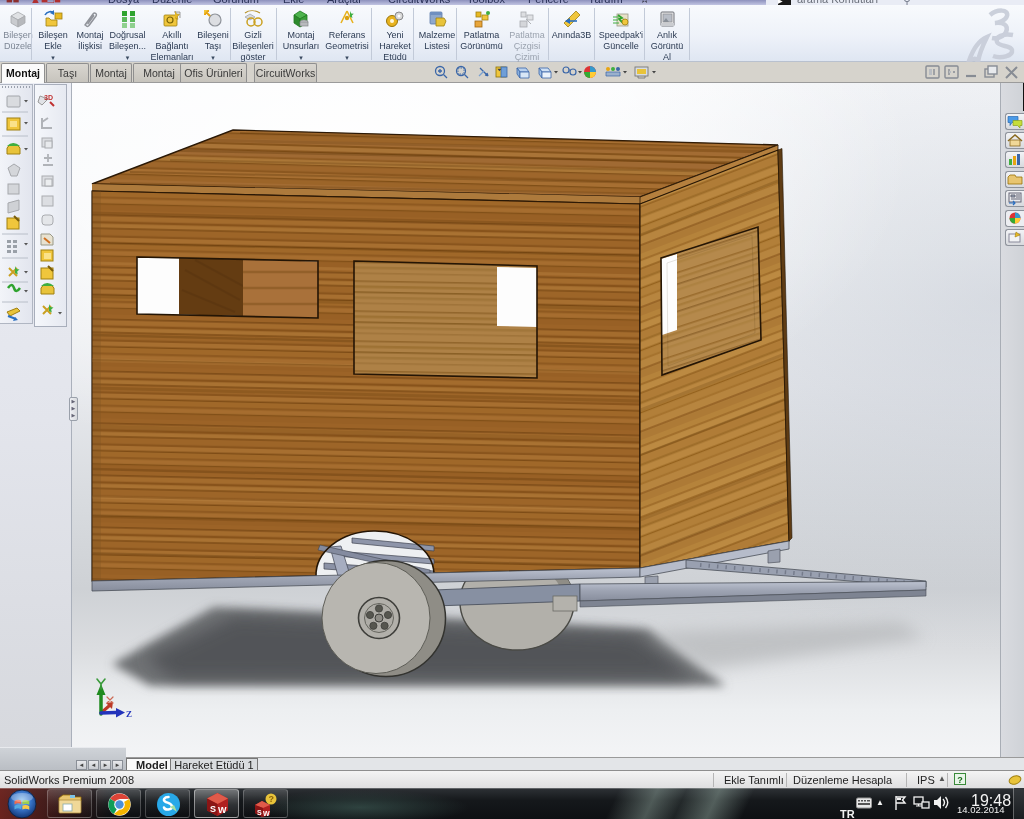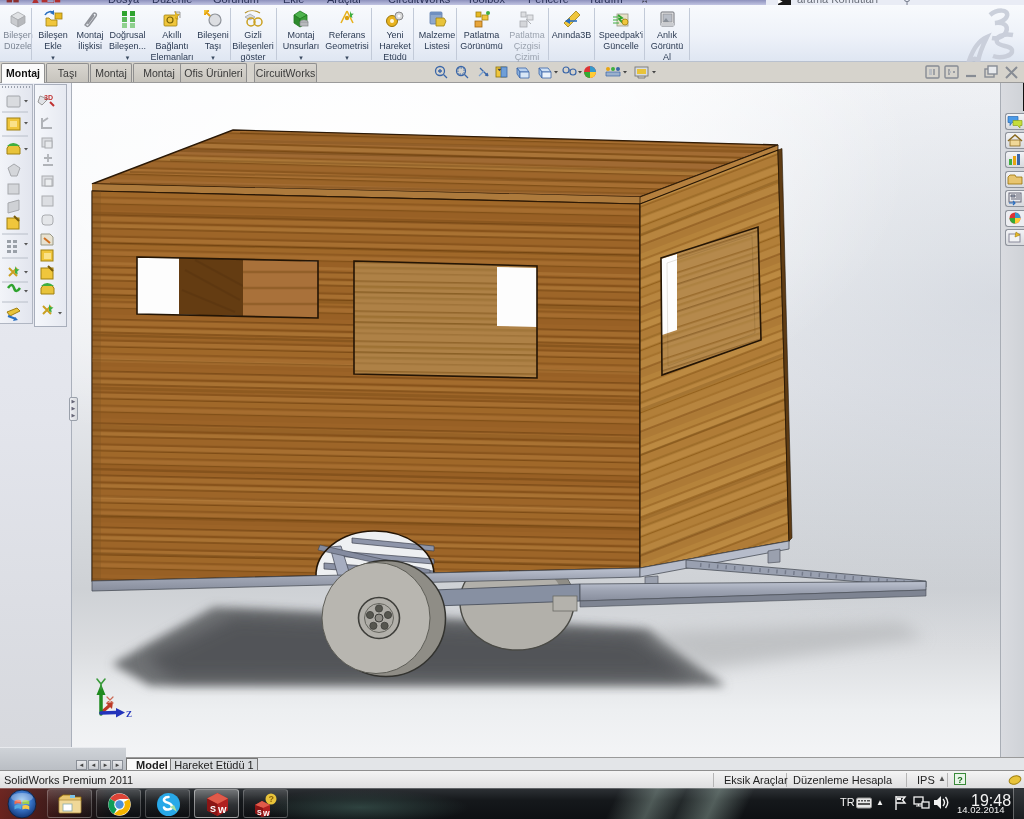--- a/index.html
+++ b/index.html
@@ -618,26 +618,26 @@
   <div id="bottabs" class="abs">
     <div class="blk"></div>
     <div class="navb" style="left:76px;">◄</div>
     <div class="navb" style="left:88px;">◄</div>
     <div class="navb" style="left:100px;">►</div>
     <div class="navb" style="left:112px;">►</div>
     <div class="mtab active" style="left:126px;width:52px;">Model</div>
     <div class="mtab" style="left:170px;width:88px;">Hareket Etüdü 1</div>
   </div>
   <div id="statusbar" class="abs">
-    <div class="st" style="left:4px;">SolidWorks Premium 2011</div>
+    <div class="st" style="left:4px;">SolidWorks Premium 2008</div>
     <div style="position:absolute;left:713px;top:2px;width:1px;height:14px;background:#b5b5b5;"></div>
     <div style="position:absolute;left:786px;top:2px;width:1px;height:14px;background:#b5b5b5;"></div>
     <div style="position:absolute;left:906px;top:2px;width:1px;height:14px;background:#b5b5b5;"></div>
     <div style="position:absolute;left:947px;top:2px;width:1px;height:14px;background:#b5b5b5;"></div>
-    <div class="st" style="left:724px;">Eksik Araçlar</div>
+    <div class="st" style="left:724px;">Ekle Tanımlı</div>
     <div class="st" style="left:793px;">Düzenleme Hesapla</div>
     <div class="st" style="left:917px;">IPS</div>
     <div class="st" style="left:938px;font-size:8px;color:#555;">▲</div>
     <div class="st" style="left:954px;top:2px;width:12px;height:12px;background:#e8f5e8;border:1px solid #3a8a3a;color:#1a6a1a;font-size:9px;font-weight:bold;text-align:center;line-height:12px;">?</div>
     <svg class="st" style="left:1008px;top:3px;" width="14" height="12" viewBox="0 0 14 12">
         <ellipse cx="7" cy="6" rx="6" ry="4" fill="#e8c33a" stroke="#a08010" transform="rotate(-20 7 6)"></ellipse>
       </svg>
   </div>
   <div id="taskbar" class="abs">
     <div style="position:absolute;left:0;top:0;width:110px;height:31px;background:linear-gradient(90deg,rgba(122,38,32,0.85),rgba(90,30,26,0.5) 55%,rgba(60,22,20,0) 100%);"></div>
@@ -696,21 +696,21 @@
         </svg></div>
     <div class="tbapp" style="left:243px;"><svg style="margin:3px 0 0 8px;" width="28" height="25" viewBox="0 0 28 25">
           <polygon points="10,8 18,12 18,22 10,24 3,20 3,12" fill="#b02020"></polygon>
           <polygon points="10,8 18,12 11,15 3,12" fill="#e05a4a"></polygon>
           <polygon points="3,12 11,15 11,24 3,20" fill="#8a1515"></polygon>
           <text x="5" y="22" font-size="7" fill="#fff" font-weight="bold">S</text>
           <text x="11" y="23" font-size="7" fill="#fff" font-weight="bold">W</text>
           <circle cx="19" cy="6" r="5.5" fill="#e8c33a"></circle>
           <text x="16.5" y="9" font-size="9" fill="#8a6208" font-weight="bold">?</text>
         </svg></div>
-    <div class="tray" style="left:840px;top:8px;">TR</div>
+    <div class="tray" style="left:840px;top:20px;font-weight:bold;">TR</div>
     <svg class="tray" style="left:856px;top:9px;" width="16" height="12" viewBox="0 0 16 12">
         <rect x="0.5" y="1" width="15" height="10" rx="1.5" fill="#e8e8e8" stroke="#999"></rect>
         <g fill="#555">
           <rect x="2" y="3" width="2" height="1.5"></rect>
           <rect x="5" y="3" width="2" height="1.5"></rect>
           <rect x="8" y="3" width="2" height="1.5"></rect>
           <rect x="11" y="3" width="3" height="1.5"></rect>
           <rect x="2" y="6" width="12" height="2"></rect>
         </g>
       </svg>

